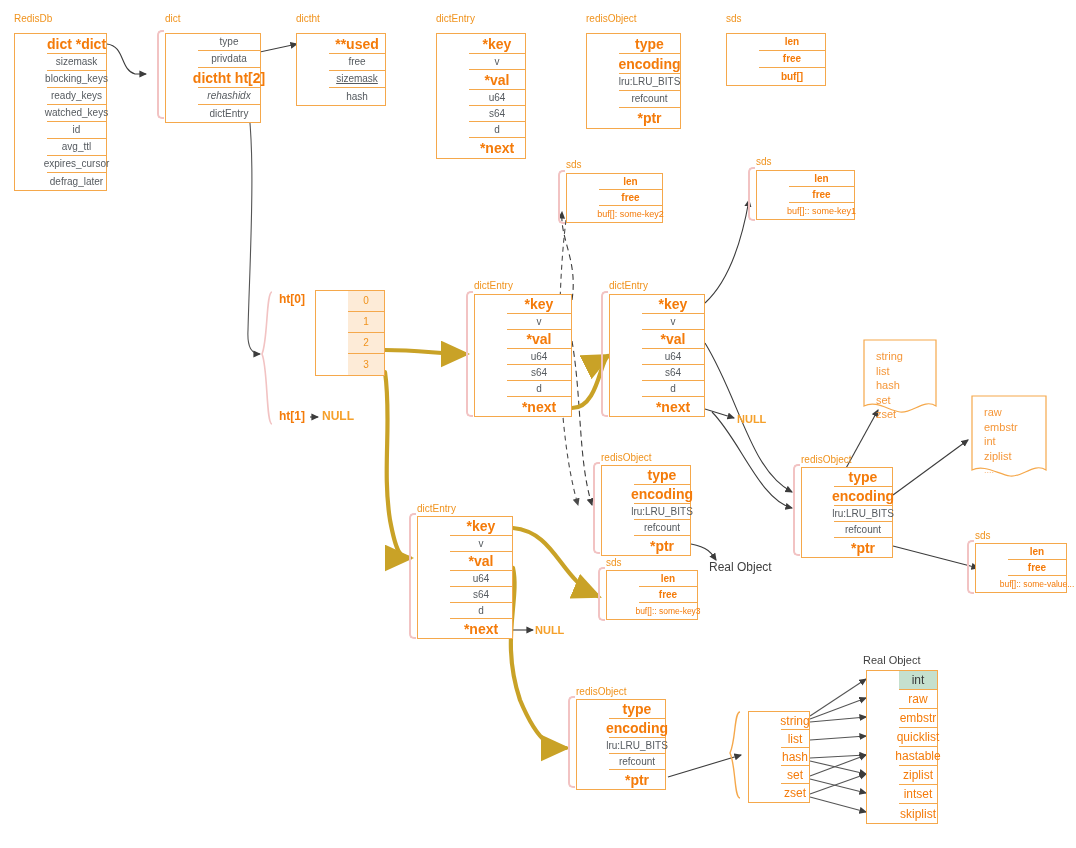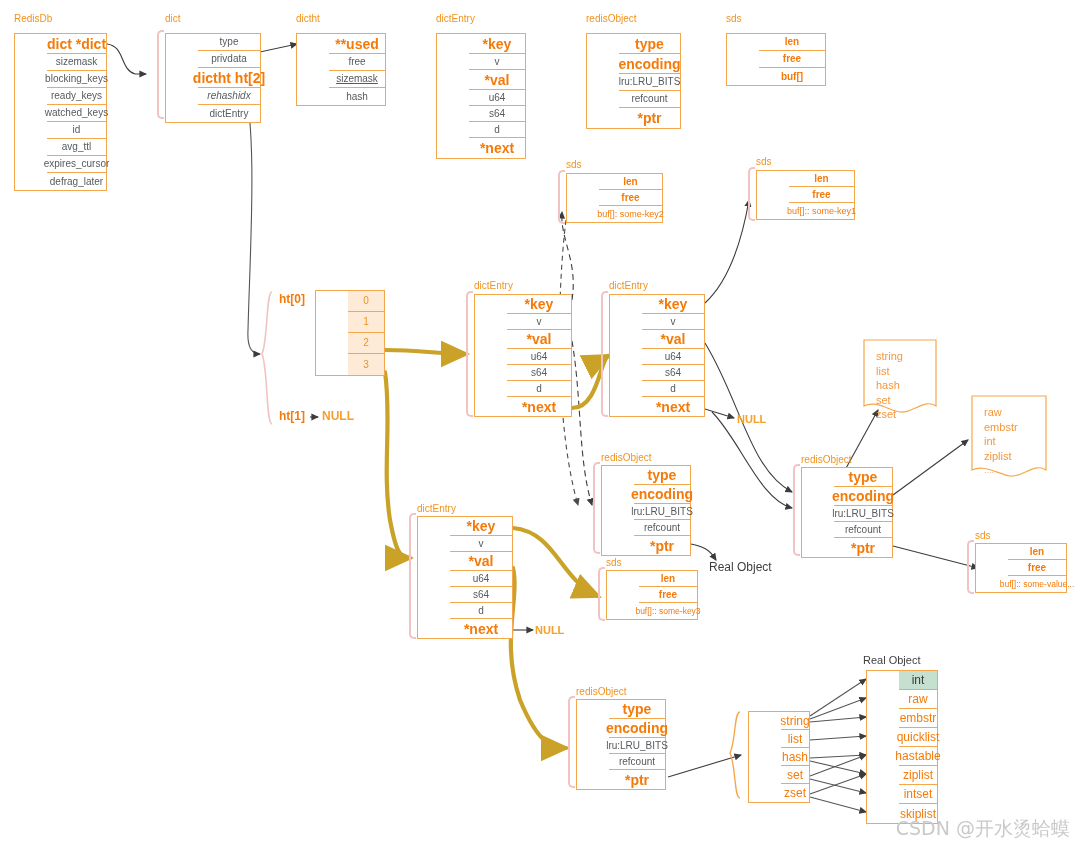--- a/index.html
+++ b/index.html
@@ -399,15 +399,14 @@
       <div class="row hi" style="height:19px;font-size:12px;font-weight:normal;">raw</div>
       <div class="row hi" style="height:19px;font-size:12px;font-weight:normal;">embstr</div>
       <div class="row hi" style="height:19px;font-size:12px;font-weight:normal;">quicklist</div>
       <div class="row hi" style="height:19px;font-size:12px;font-weight:normal;">hastable</div>
       <div class="row hi" style="height:19px;font-size:12px;font-weight:normal;">ziplist</div>
       <div class="row hi" style="height:19px;font-size:12px;font-weight:normal;">intset</div>
       <div class="row hi" style="height:19px;font-size:12px;font-weight:normal;">skiplist</div>
     </div>
   </div>
 
-  <div class="watermark">CSDN @开水烫蛤蟆</div>
 
 </div>
 
 </body></html>

